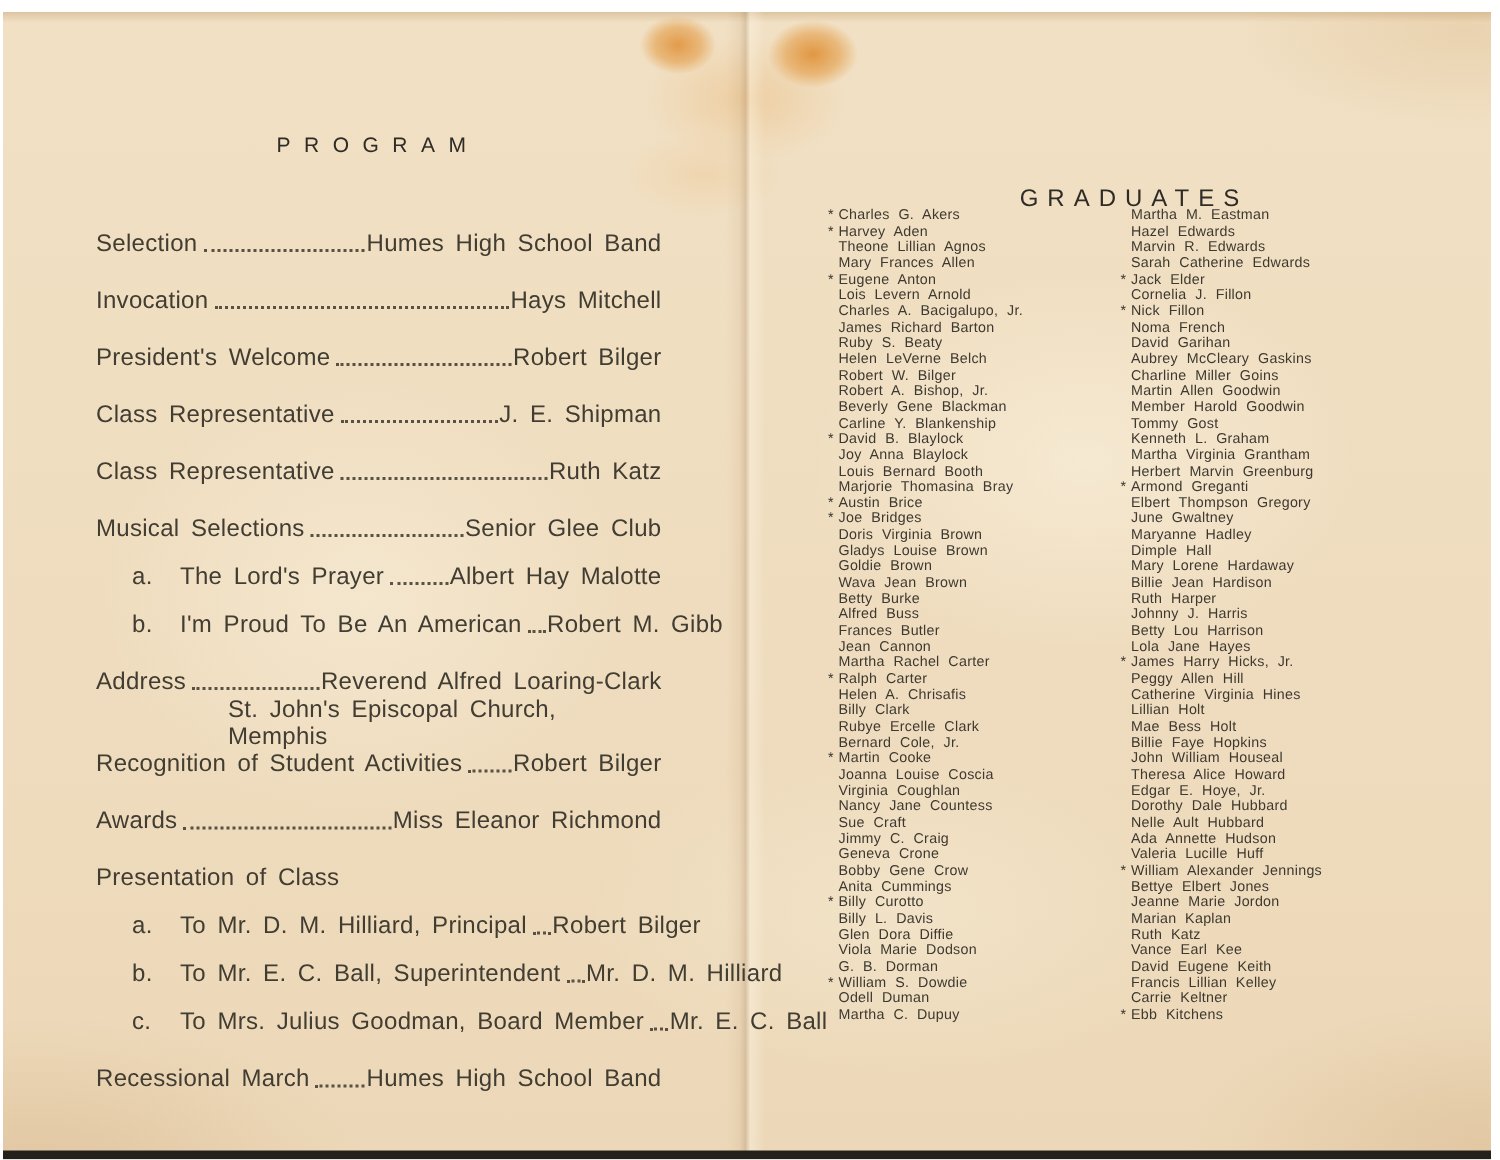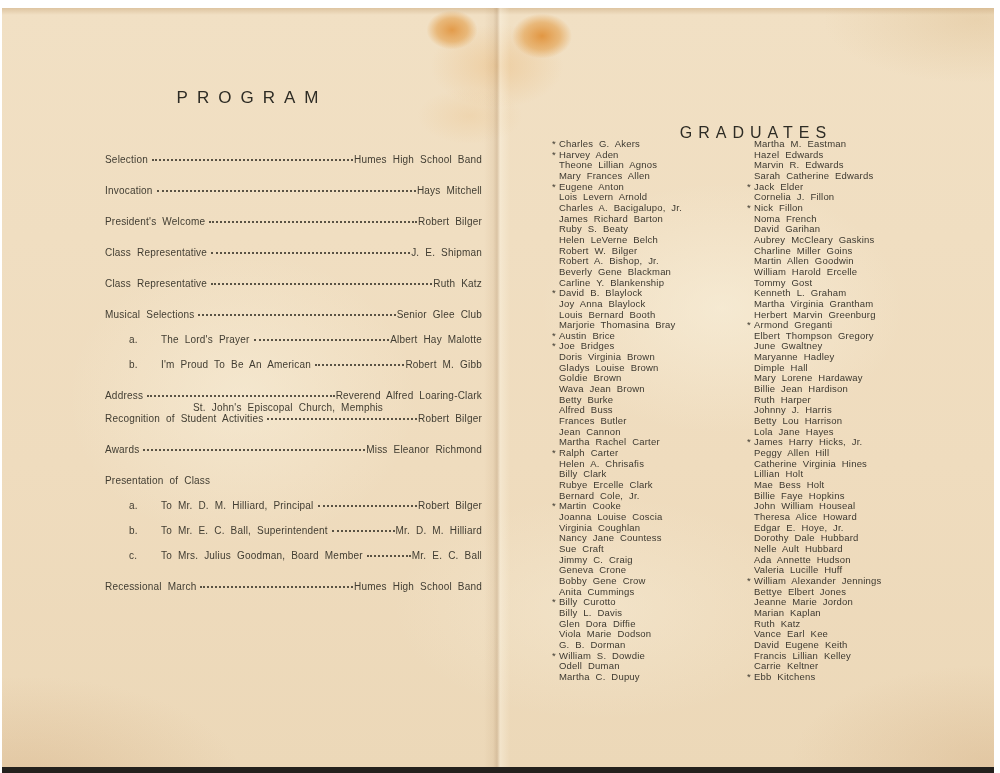--- a/index.html
+++ b/index.html
@@ -35,28 +35,28 @@
       rgba(255,250,236,0.35) 62%,
       rgba(170,130,85,0) 100%);
   }
   .edge-bottom{
     position:absolute;left:2px;bottom:0;width:992px;height:6px;
     background:#24211d;
   }
   
   .page-title{
     position:absolute;text-align:center;
-    font-size:17px;font-weight:400;color:#2e2c25;
+    font-size:14px;font-weight:400;color:#2e2c25;
     letter-spacing:9px;white-space:nowrap;
   }
   .title-program{left:60px;top:80px;width:380px;}
   .title-graduates{left:560px;top:80px;width:388px;letter-spacing:6px;font-size:16px;margin-top:36px;}
   .program-list{
     position:absolute;left:62px;top:146px;width:377px;
-    font-size:10px;color:#413d32;word-spacing:3px;letter-spacing:0.2px;margin-left:41px;
+    font-size:16px;color:#413d32;word-spacing:3px;letter-spacing:0.2px;
   }
   .prog-row{display:flex;align-items:baseline;white-space:nowrap;}
   .prog-row + .prog-row{margin-top:20px;}
   .prog-row.sub{margin-top:14px;padding-left:24px;}
   .prog-prefix{width:32px;flex:0 0 32px;}
   .prog-label{flex:0 0 auto;}
   .prog-leader{
     flex:1 1 auto;height:0;align-self:flex-end;
     border-bottom:2px dotted rgba(62,57,46,0.85);
     margin:0 1px 4px 4px;min-width:12px;
@@ -231,21 +231,21 @@
         <div class="grad-name">Marvin R. Edwards</div>
         <div class="grad-name">Sarah Catherine Edwards</div>
         <div class="grad-name"><span class="grad-star">*</span>Jack Elder</div>
         <div class="grad-name">Cornelia J. Fillon</div>
         <div class="grad-name"><span class="grad-star">*</span>Nick Fillon</div>
         <div class="grad-name">Noma French</div>
         <div class="grad-name">David Garihan</div>
         <div class="grad-name">Aubrey McCleary Gaskins</div>
         <div class="grad-name">Charline Miller Goins</div>
         <div class="grad-name">Martin Allen Goodwin</div>
-        <div class="grad-name">William Harold Ercelle</div>
+        <div class="grad-name">Member Harold Goodwin</div>
         <div class="grad-name">Tommy Gost</div>
         <div class="grad-name">Kenneth L. Graham</div>
         <div class="grad-name">Martha Virginia Grantham</div>
         <div class="grad-name">Herbert Marvin Greenburg</div>
         <div class="grad-name"><span class="grad-star">*</span>Armond Greganti</div>
         <div class="grad-name">Elbert Thompson Gregory</div>
         <div class="grad-name">June Gwaltney</div>
         <div class="grad-name">Maryanne Hadley</div>
         <div class="grad-name">Dimple Hall</div>
         <div class="grad-name">Mary Lorene Hardaway</div>

